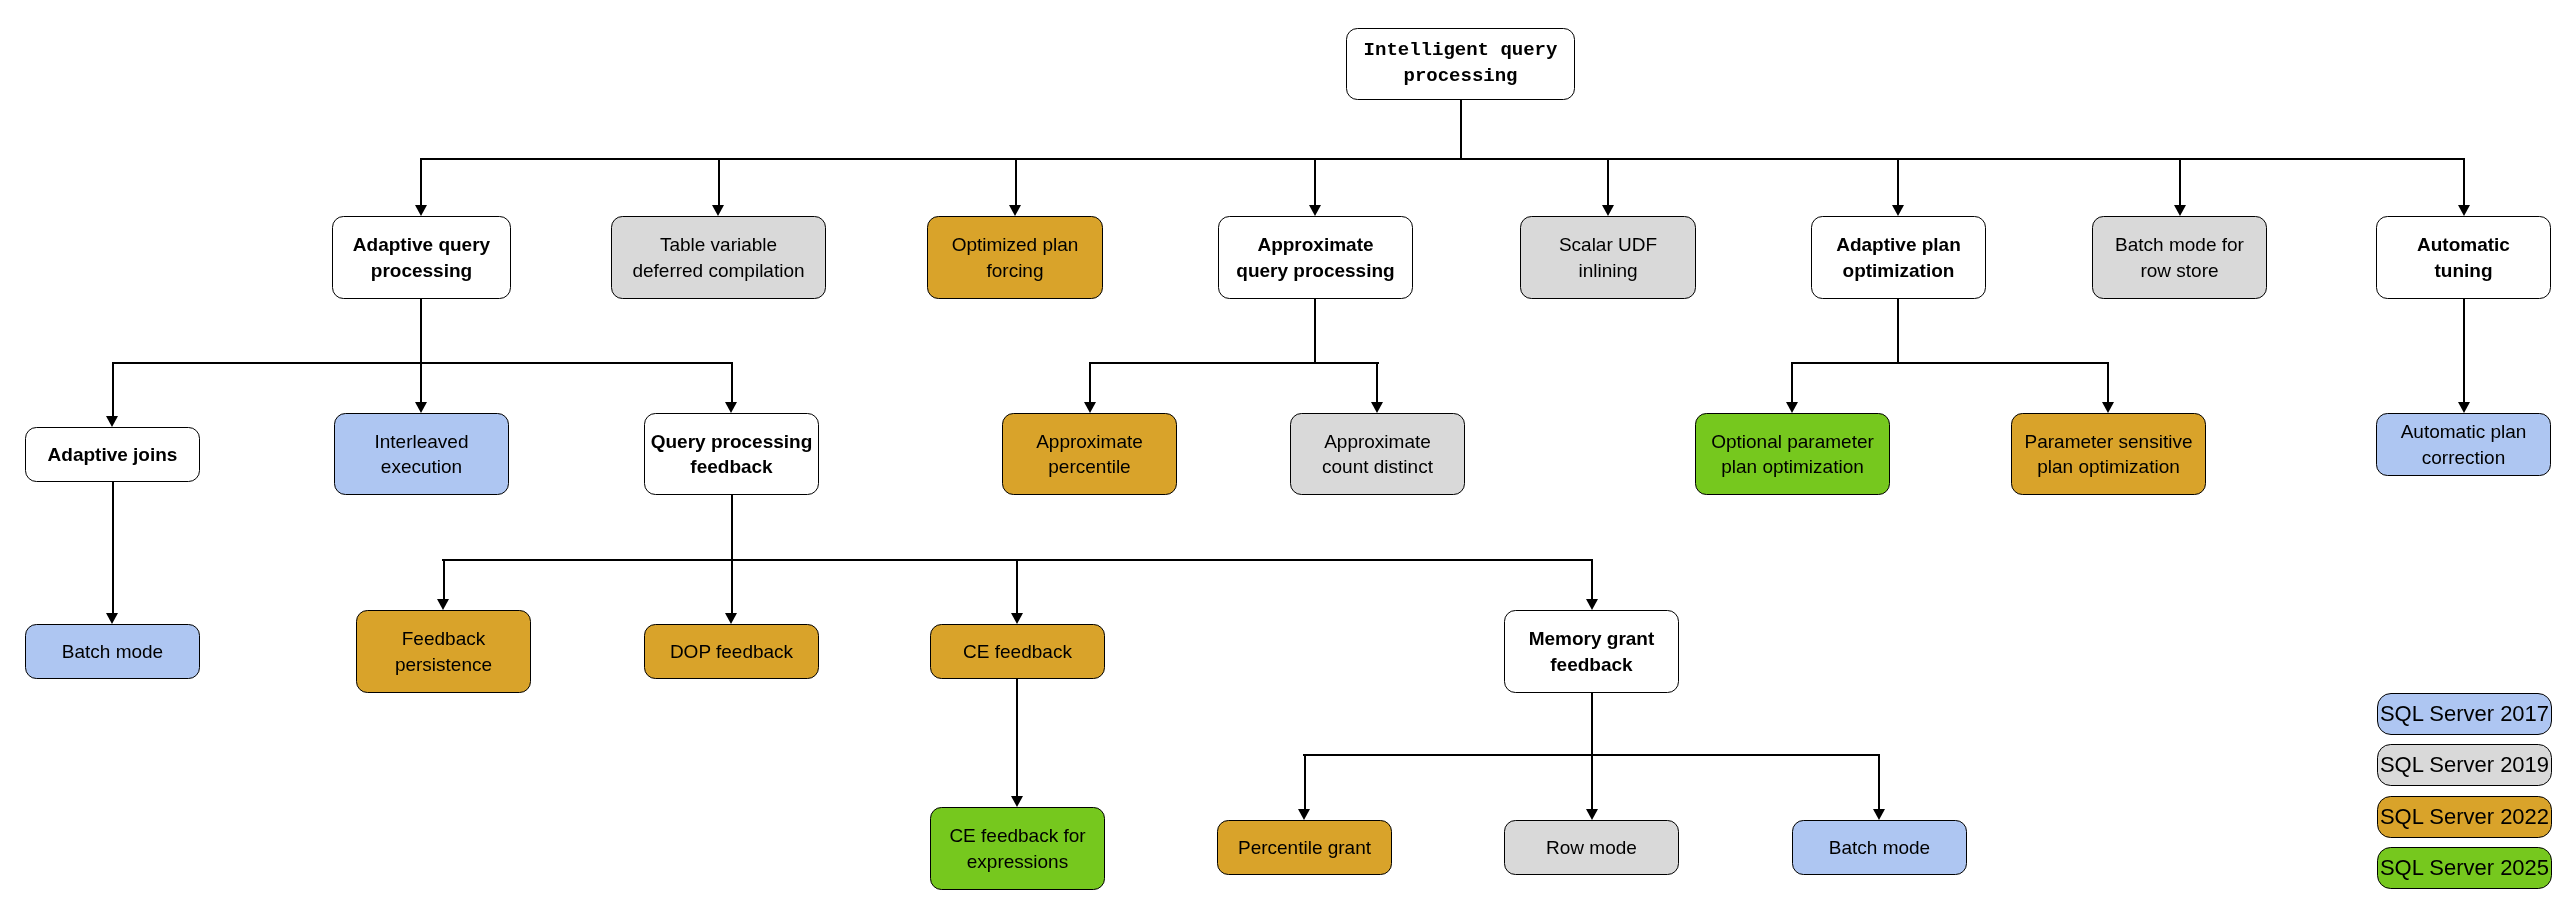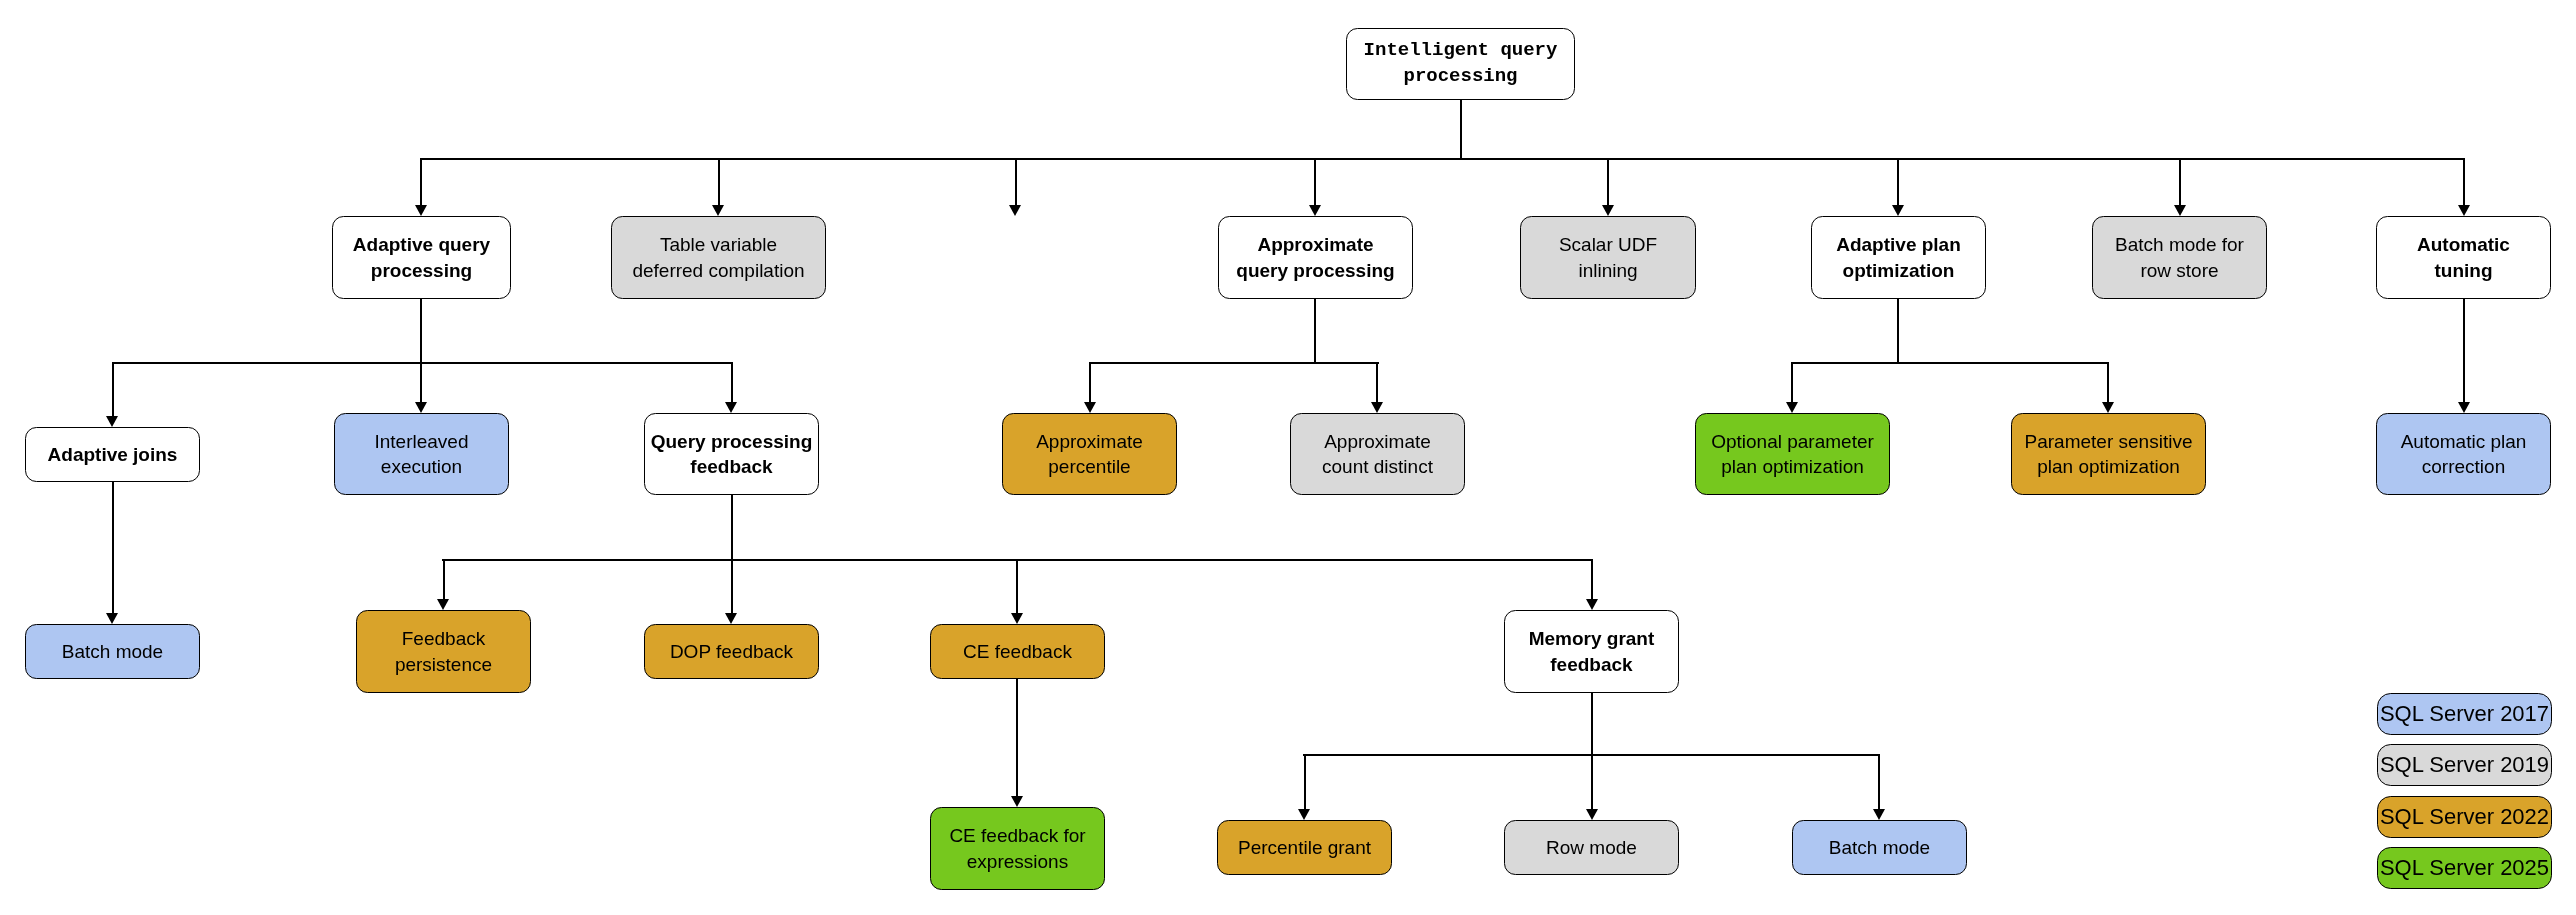--- a/index.html
+++ b/index.html
@@ -115,20 +115,22 @@
     <div class="seg" style="left: 1591px; top: 756px; width: 1.7px; height: 55px;"></div>
     <div class="arrow" style="position: absolute; left: 1586px; top: 809px;"></div>
     <div class="seg" style="left: 1878px; top: 756px; width: 1.7px; height: 55px;"></div>
     <div class="arrow" style="position: absolute; left: 1873px; top: 809px;"></div>
     <div class="node cat" style="left: 1346px; top: 27.5px; width: 229px; height: 72px; background: rgb(255, 255, 255); font-family: Liberation Mono, monospace;">Intelligent query
 processing</div>
     <div class="node cat" style="left: 332px; top: 216px; width: 179px; height: 83px; background: rgb(255, 255, 255);">Adaptive query
 processing</div>
     <div class="node" style="left: 611px; top: 216px; width: 215px; height: 83px; background: rgb(217, 217, 217);">Table variable
 deferred compilation</div>
+    <div class="node" style="left: 927px; top: 216px; width: 176px; height: 83px; background: rgb(217, 163, 42);">Optimized plan
+forcing</div>
     <div class="node cat" style="left: 1218px; top: 216px; width: 195px; height: 83px; background: rgb(255, 255, 255);">Approximate
 query processing</div>
     <div class="node" style="left: 1520px; top: 216px; width: 176px; height: 83px; background: rgb(217, 217, 217); text-align: center;">Scalar UDF
 inlining</div>
     <div class="node cat" style="left: 1811px; top: 216px; width: 175px; height: 83px; background: rgb(255, 255, 255);">Adaptive plan
 optimization</div>
     <div class="node" style="left: 2092px; top: 216px; width: 175px; height: 83px; background: rgb(217, 217, 217);">Batch mode for
 row store</div>
     <div class="node cat" style="left: 2376px; top: 216px; width: 175px; height: 83px; background: rgb(255, 255, 255);">Automatic
 tuning</div>
@@ -138,32 +140,32 @@
     <div class="node cat" style="left: 644px; top: 413px; width: 175px; height: 82px; background: rgb(255, 255, 255);">Query processing
 feedback</div>
     <div class="node" style="left: 1002px; top: 413px; width: 175px; height: 82px; background: rgb(217, 163, 42);">Approximate
 percentile</div>
     <div class="node" style="left: 1290px; top: 413px; width: 175px; height: 82px; background: rgb(217, 217, 217);">Approximate
 count distinct</div>
     <div class="node" style="left: 1695px; top: 413px; width: 195px; height: 82px; background: rgb(118, 200, 30);">Optional parameter
 plan optimization</div>
     <div class="node" style="left: 2011px; top: 413px; width: 195px; height: 82px; background: rgb(217, 163, 42);">Parameter sensitive
 plan optimization</div>
-    <div class="node" style="left: 2376px; top: 413px; width: 175px; height: 82px; background: rgb(174, 198, 242);">Automatic plan
+    <div class="node" style="left: 2376px; top: 413px; width: 175px; height: 63px; background: rgb(174, 198, 242);">Automatic plan
 correction</div>
     <div class="node" style="left: 25px; top: 624px; width: 175px; height: 55px; background: rgb(174, 198, 242);">Batch mode</div>
     <div class="node" style="left: 356px; top: 610px; width: 175px; height: 83px; background: rgb(217, 163, 42);">Feedback
 persistence</div>
     <div class="node" style="left: 644px; top: 624px; width: 175px; height: 55px; background: rgb(217, 163, 42);">DOP feedback</div>
     <div class="node" style="left: 930px; top: 624px; width: 175px; height: 55px; background: rgb(217, 163, 42);">CE feedback</div>
     <div class="node cat" style="left: 1504px; top: 610px; width: 175px; height: 83px; background: rgb(255, 255, 255);">Memory grant
 feedback</div>
     <div class="node" style="left: 930px; top: 807px; width: 175px; height: 83px; background: rgb(118, 200, 30);">CE feedback for
 expressions</div>
     <div class="node" style="left: 1217px; top: 820px; width: 175px; height: 55px; background: rgb(217, 163, 42);">Percentile grant</div>
     <div class="node" style="left: 1504px; top: 820px; width: 175px; height: 55px; background: rgb(217, 217, 217);">Row mode</div>
     <div class="node" style="left: 1792px; top: 820px; width: 175px; height: 55px; background: rgb(174, 198, 242);">Batch mode</div>
-    <div class="legend-item" style="left: 2377px; top: 693px; width: 175px; height: 42px; background: rgb(174, 198, 242);">SQL Server 2017</div>
+    <div class="legend-item" style="left: 2377px; top: 693px; width: 175px; height: 42px; background: rgb(174, 198, 242); border-radius: 14px;">SQL Server 2017</div>
     <div class="legend-item" style="left: 2377px; top: 744px; width: 175px; height: 42px; background: rgb(217, 217, 217);">SQL Server 2019</div>
     <div class="legend-item" style="left: 2377px; top: 796px; width: 175px; height: 42px; background: rgb(217, 163, 42);">SQL Server 2022</div>
     <div class="legend-item" style="left: 2377px; top: 847px; width: 175px; height: 42px; background: rgb(118, 200, 30);">SQL Server 2025</div>
   </div>
 
 
 </body></html>

